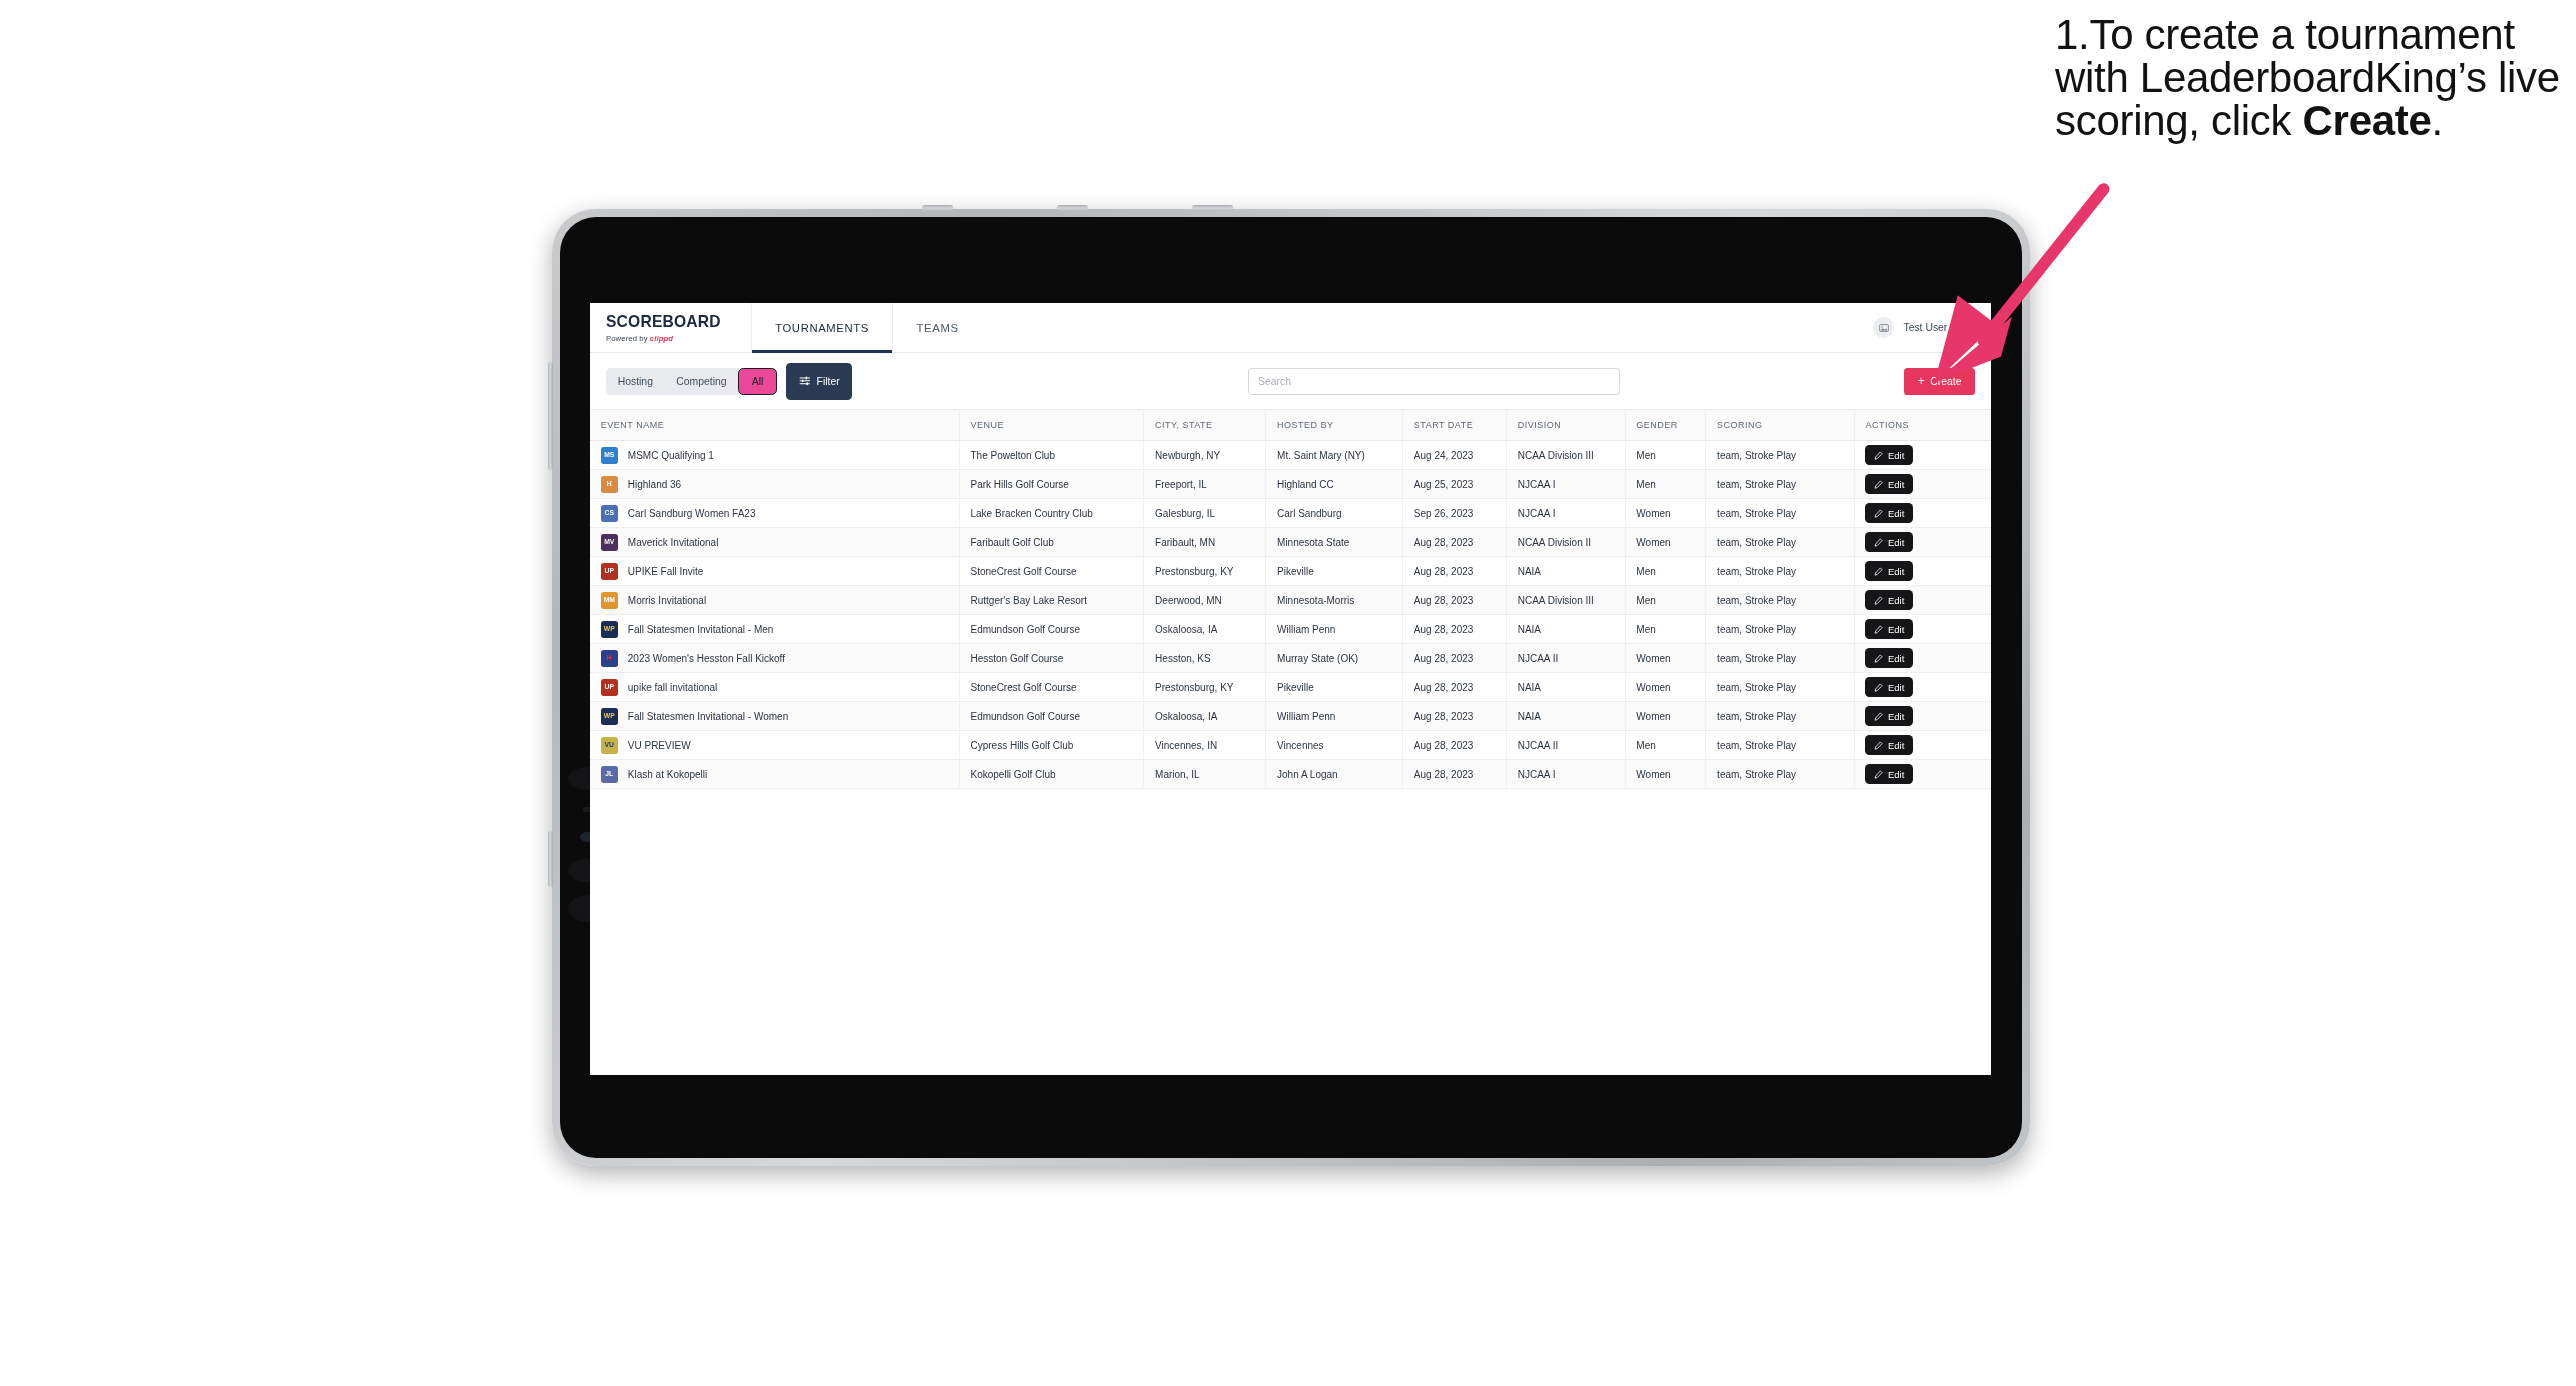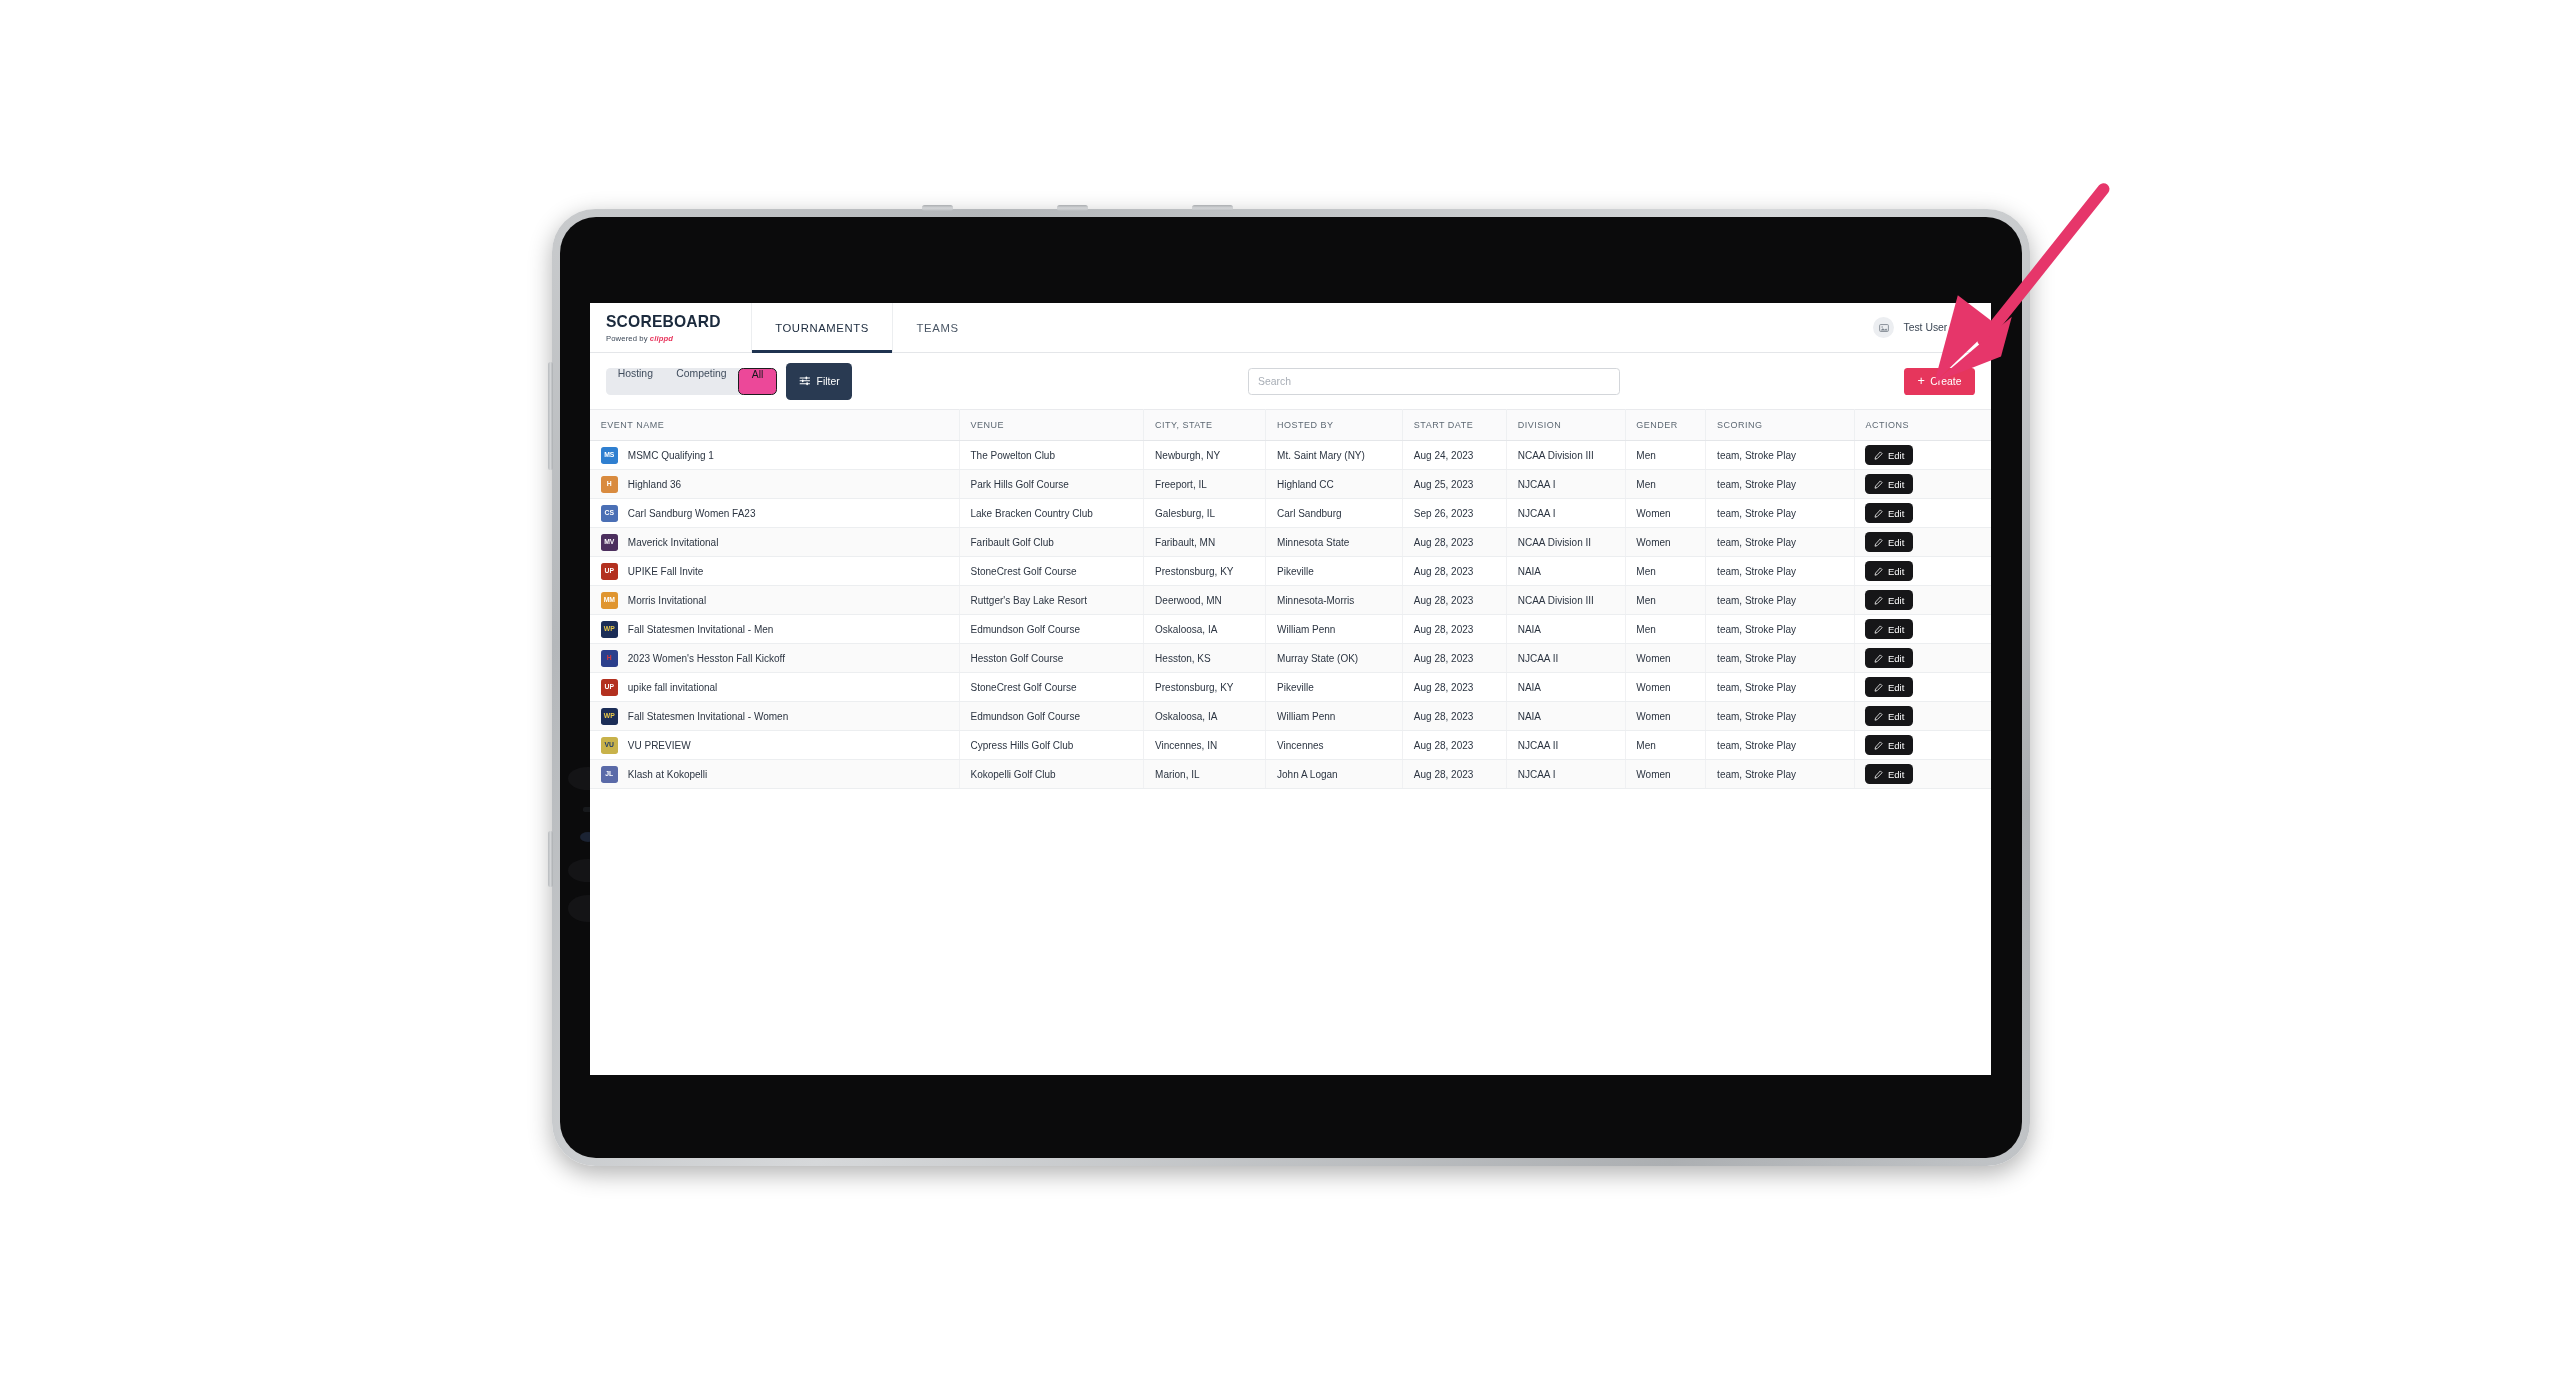--- a/index.html
+++ b/index.html
@@ -84,21 +84,21 @@
   .user-text { font-size:10.4px; color:#3b4654; white-space:nowrap; }
 
   
   .toolbar {
     display:flex; align-items:center; height: 56px;
     padding: 0 16px; background:#fff; position:relative;
   }
   .seg-group { display:flex; background:#e8eaee; border-radius:4.5px; padding:0; height:27px; align-items:center; }
   .seg {
     font-size:10.4px; color:#404d5d; padding: 0 11.7px; height:27px;
-    display:flex; cursor:pointer; white-space:nowrap;
+    display:flex; align-items:center; cursor:pointer; white-space:nowrap;
   }
   .seg.active {
     background:#ec4899; border:1.4px solid #1c1c1e; border-radius:5.4px;
     color:#15181c; font-weight:500; height:27px; padding: 0 12.6px;
   }
   .filter-btn {
     margin-left:9px; background:#293a52; color:#fff; border:none;
     border-radius:4.5px; height:37px; padding: 0 12.6px;
     display:flex; align-items:center; gap:6.3px; font-size:10.4px; cursor:pointer;
     font-family:"Liberation Sans", sans-serif;
@@ -545,15 +545,18 @@
         </tbody>
     </table>
   </div>
 
   <svg id="arrow-svg" viewBox="0 0 230 240">
     <line x1="214" y1="10" x2="80" y2="178" stroke="#e6366a" stroke-width="13" stroke-linecap="round"></line>
     <path d="M26 225 L112 152 L100 196 Z" fill="#e6366a"></path>
     <path d="M26 225 L52 128 L94 160 Z" fill="#e6366a"></path>
   </svg>
 
+  <div id="annotation">
+    <div class="ann-text"><span>1.</span><span>To create a tournament with LeaderboardKing’s live scoring, click </span><span class="bold">Create</span><span>.</span></div>
+  </div>
 
 </div>
 
 
 </body></html>

